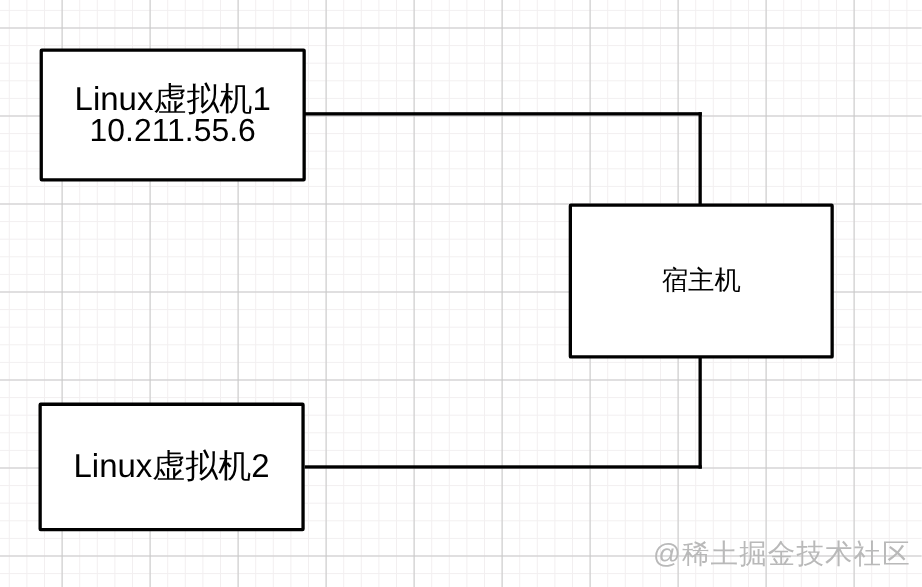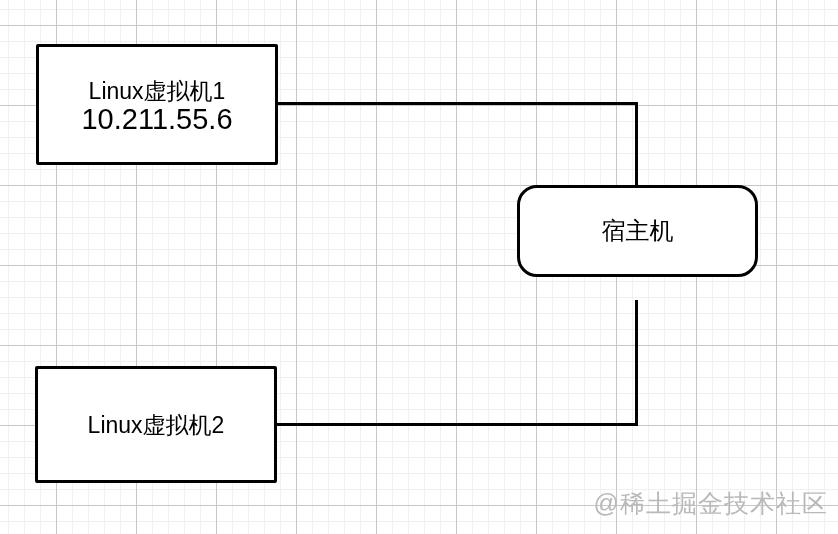--- a/index.html
+++ b/index.html
@@ -38,31 +38,31 @@
     border-radius: 2px;
     display: flex;
     flex-direction: column;
     align-items: center;
     justify-content: center;
     text-align: center;
     color: #000000;
     z-index: 2;
   }
   .node .title {
-    font-size: 23px;
+    font-size: 30px;
     line-height: 28px;
     white-space: nowrap;
   }
   .node .subtitle {
     font-size: 29px;
     line-height: 28px;
     white-space: nowrap;
   }
   #node-vm1 { left: 36px;  top: 44px;  width: 242px; height: 121px; }
-  #node-host { left: 517px; top: 185px; width: 241px; height: 92px; border-radius: 20px; }
+  #node-host { left: 517px; top: 185px; width: 241px; height: 141px; }
   #node-host .title { font-size: 24px; }
   #node-vm2 { left: 35px;  top: 366px; width: 242px; height: 117px; }
 
   
   #edge-vm1-h { left: 277px; top: 102px; width: 361px; height: 3px; }
   #edge-vm1-v { left: 635px; top: 102px; width: 3px;  height: 86px; }
   
   #edge-vm2-v { left: 635px; top: 300px; width: 3px;  height: 126px; }
   #edge-vm2-h { left: 277px; top: 423px; width: 361px; height: 3px; }
 

